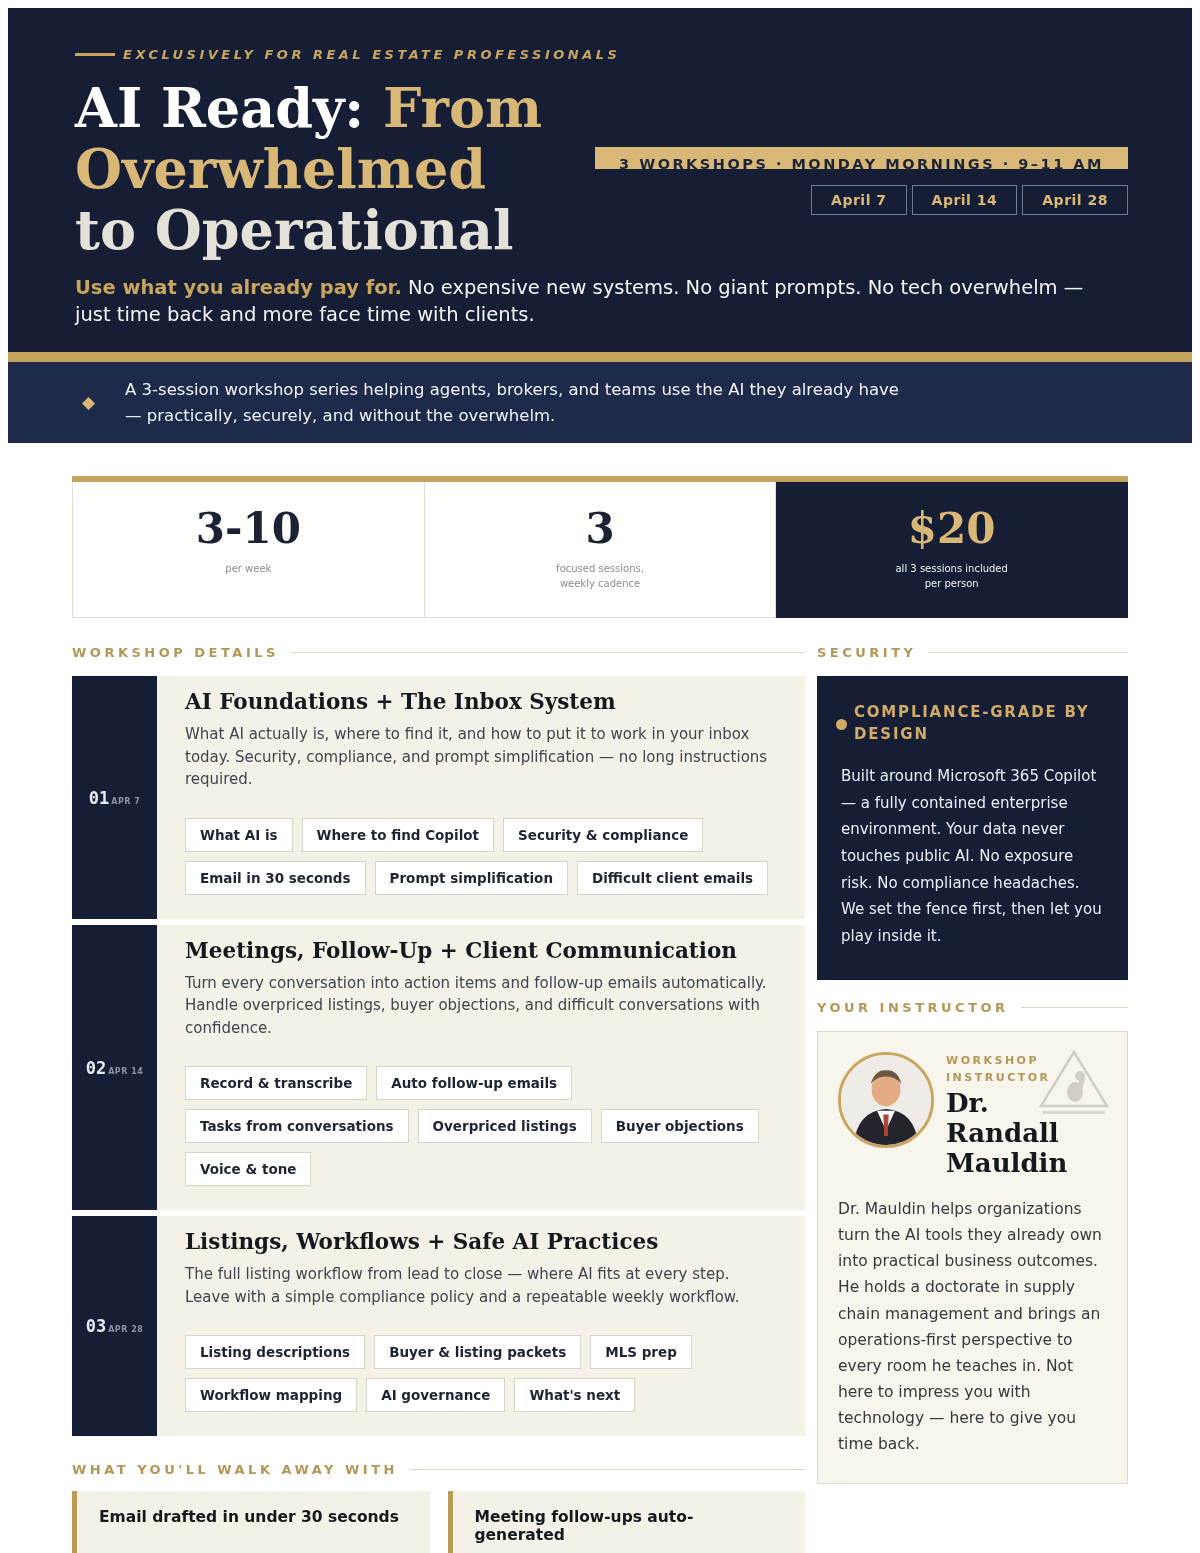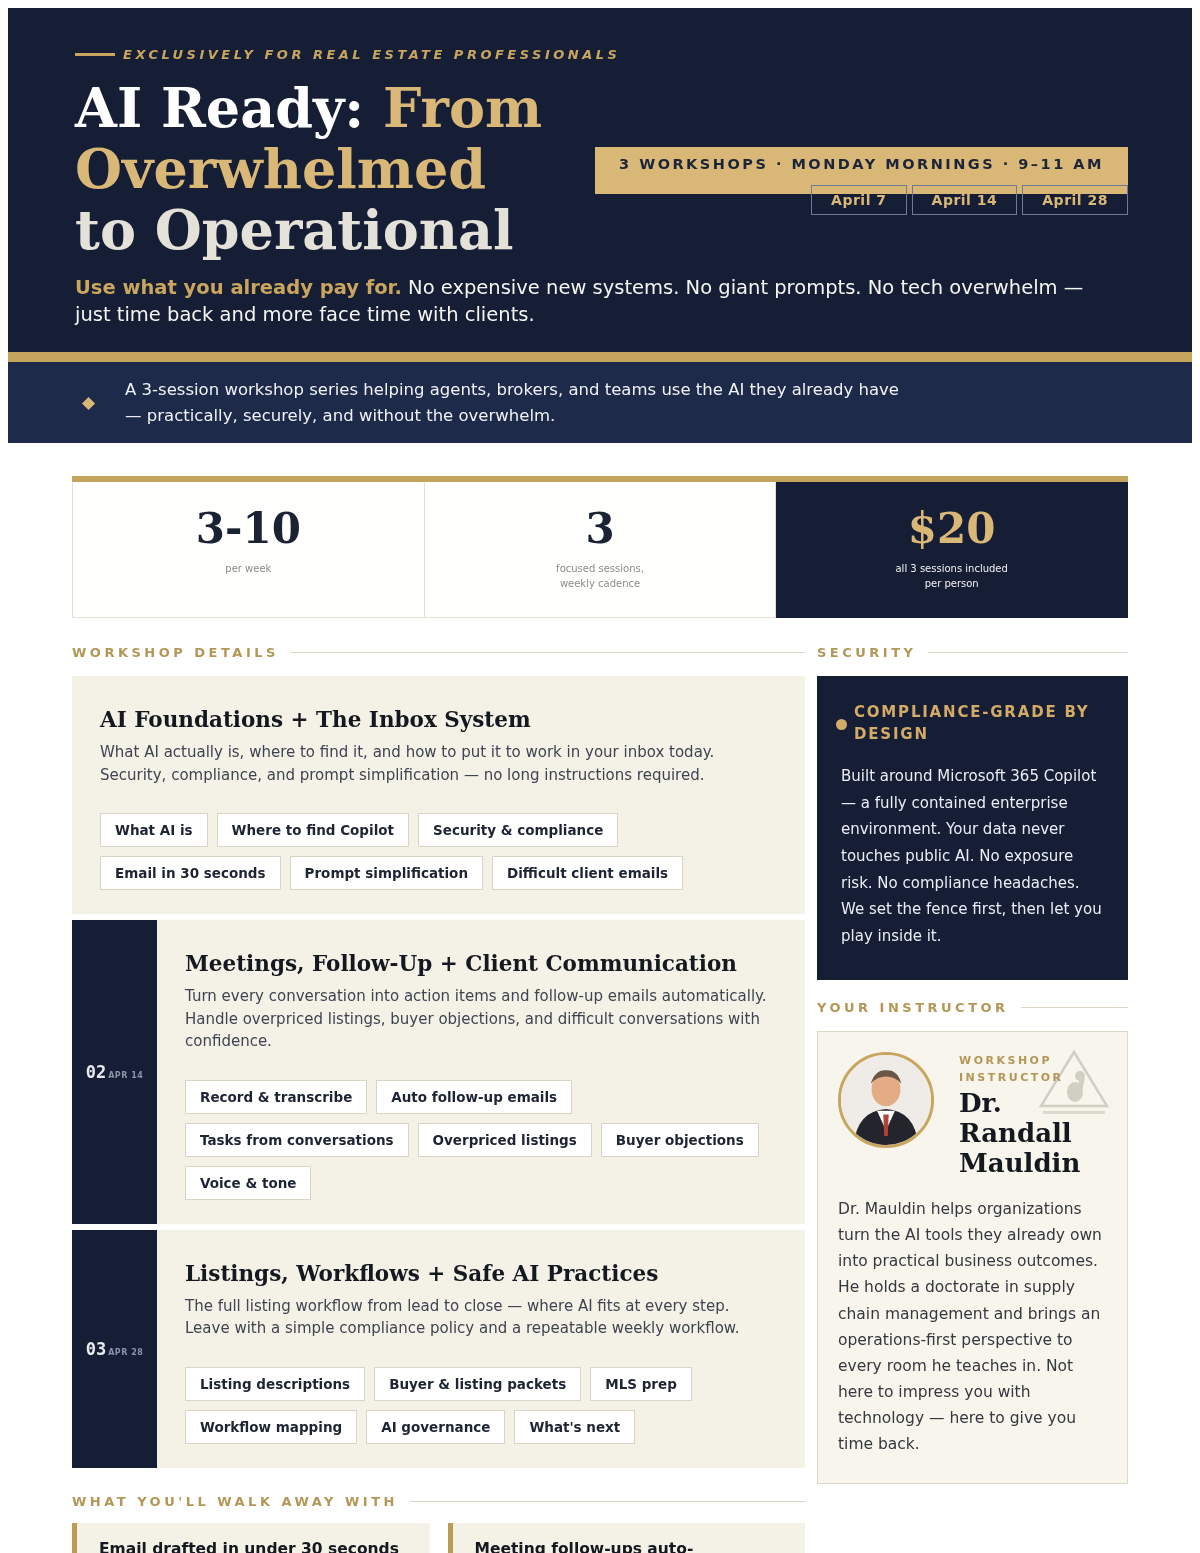--- a/index.html
+++ b/index.html
@@ -16,21 +16,21 @@
   .page{width:1200px;min-height:1553px;background:#ffffff;padding:8px;}
 
   
   .hero{position:relative;background:var(--navy);height:344px;padding:39px 64px 0 67px;}
   .eyebrow{display:flex;align-items:center;gap:8px;color:var(--gold);font-size:13px;font-weight:bold;letter-spacing:3.5px;font-style:italic;}
   .eyebrow-rule{width:40px;height:3px;background:var(--gold);}
   .hero-title{font-family:"DejaVu Serif","Liberation Serif",serif;font-size:54px;line-height:1.13;font-weight:bold;margin-top:16px;color:#f3f1ea;}
   .hero-title .g{color:var(--gold-bright);}
   .hero-title .w{color:#ffffff;}
   .hero-title .w2{color:#e3e1d8;}
-  .badge{position:absolute;top:139px;right:64px;background:var(--gold-bright);color:#1b2438;font-size:14.5px;font-weight:bold;letter-spacing:2.5px;height:47px;line-height:34px;padding:0 24px;}
+  .badge{position:absolute;top:139px;right:64px;background:var(--gold-bright);color:#1b2438;font-size:14.5px;font-weight:bold;letter-spacing:2.5px;height:22px;line-height:34px;padding:0 24px;}
   .dates{position:absolute;top:177px;right:64px;display:flex;gap:5px;}
   .date-chip{border:1px solid #707b95;color:var(--gold-bright);font-size:14px;font-weight:bold;letter-spacing:.5px;padding:6px 19px;}
   .tagline{margin-top:14px;font-size:19.5px;line-height:1.38;color:#f5f5f2;max-width:1050px;}
   .tagline .lead{color:var(--gold);font-weight:bold;}
 
   
   .gold-bar{height:10px;background:#c4a35d;}
   .callout{background:var(--navy2);display:flex;align-items:center;gap:30px;padding:15px 64px 15px 74px;min-height:75px;}
   .diamond{color:var(--gold-bright);font-size:17px;line-height:1;flex:none;}
   .callout p{color:#f2f3f6;font-size:16.5px;line-height:1.55;max-width:790px;}
@@ -52,37 +52,37 @@
   .section-head{display:flex;align-items:center;gap:12px;color:var(--gold-muted);font-size:13px;font-weight:bold;letter-spacing:3.5px;}
   .section-head .rule{flex:1;height:1px;background:#ddd6c2;}
 
   
   .wcard{display:flex;margin-top:6px;}
   .wcard.first{margin-top:16px;}
   .wnum{width:85px;flex:none;background:var(--navy);display:flex;align-items:center;justify-content:center;}
   .wnum .num{font-family:"DejaVu Sans Mono","Liberation Mono",monospace;font-size:17px;font-weight:bold;color:#e9eaef;}
   .wnum .nd{font-size:8px;color:#8a93a8;font-weight:bold;align-self:flex-end;margin:0 0 2px 2px;letter-spacing:.5px;}
   .wnum .numwrap{display:flex;align-items:flex-end;}
-  .wbody{flex:1;background:var(--cream);padding:31px 28px 24px;}
+  .wbody{flex:1;background:var(--cream);padding:13px 28px 24px;}
   .wtitle{font-family:"DejaVu Serif","Liberation Serif",serif;font-size:21.5px;font-weight:bold;color:var(--ink);}
   .wdesc{margin-top:9px;font-size:15px;color:#3e4450;line-height:1.5;max-width:625px;}
   .chips{margin-top:27px;display:flex;flex-wrap:wrap;gap:9px;max-width:600px;}
   .chip{background:#ffffff;border:1px solid #d9d5c6;padding:8px 14px;font-size:13.5px;font-weight:bold;color:#1d2433;white-space:nowrap;}
 
   
   .security-card{margin-top:16px;background:var(--navy);padding:26px 24px 30px;}
   .sec-title{display:flex;align-items:center;gap:7px;}
   .sec-dot{width:11px;height:11px;border-radius:50%;background:#d3ab67;flex:none;margin-left:-5px;}
   .sec-title-text{color:#d3ab67;font-size:15px;font-weight:bold;letter-spacing:1.8px;line-height:1.45;}
   .sec-body{margin-top:17px;color:#eceef4;font-size:15px;line-height:1.78;}
 
   
   .inst-head{margin-top:20px;}
   .instructor-card{margin-top:16px;background:#f7f5ec;border:1px solid #ded9c7;padding:20px 20px 26px;position:relative;}
-  .inst-top{display:flex;gap:25px;}
+  .inst-top{display:flex;gap:12px;}
   .avatar{width:96px;height:96px;border-radius:50%;border:3px solid var(--gold);overflow:hidden;flex:none;background:#efece7;}
   .inst-kicker{color:var(--gold-muted);font-size:11px;font-weight:bold;letter-spacing:2.5px;line-height:1.55;max-width:115px;}
   .inst-name{font-family:"DejaVu Serif","Liberation Serif",serif;font-size:26px;font-weight:bold;color:var(--ink);line-height:1.15;margin-top:3px;}
   .inst-name span{display:block;}
   .watermark{position:absolute;top:16px;right:14px;opacity:.4;}
   .inst-bio{margin-top:18px;font-size:15.5px;color:#34383f;line-height:1.68;}
 
   
   .outcomes-head{margin-top:26px;}
   .outcomes{margin-top:14px;display:flex;gap:18px;}
@@ -143,20 +143,26 @@
 
   <div class="columns">
 
     <div class="col-left">
       <div class="section-head">
         <span>WORKSHOP DETAILS</span>
         <span class="rule"></span>
       </div>
 
       <div class="wcard first">
+        <div class="wnum">
+          <span class="numwrap">
+            <span class="num">01</span>
+            <span class="nd">APR 7</span>
+          </span>
+        </div>
         <div class="wbody">
           <div class="wtitle">AI Foundations + The Inbox System</div>
           <p class="wdesc">What AI actually is, where to find it, and how to put it to work in your inbox today. Security, compliance, and prompt simplification — no long instructions required.</p>
           <div class="chips">
             <span class="chip">What AI is</span>
             <span class="chip">Where to find Copilot</span>
             <span class="chip">Security &amp; compliance</span>
             <span class="chip">Email in 30 seconds</span>
             <span class="chip">Prompt simplification</span>
             <span class="chip">Difficult client emails</span>

